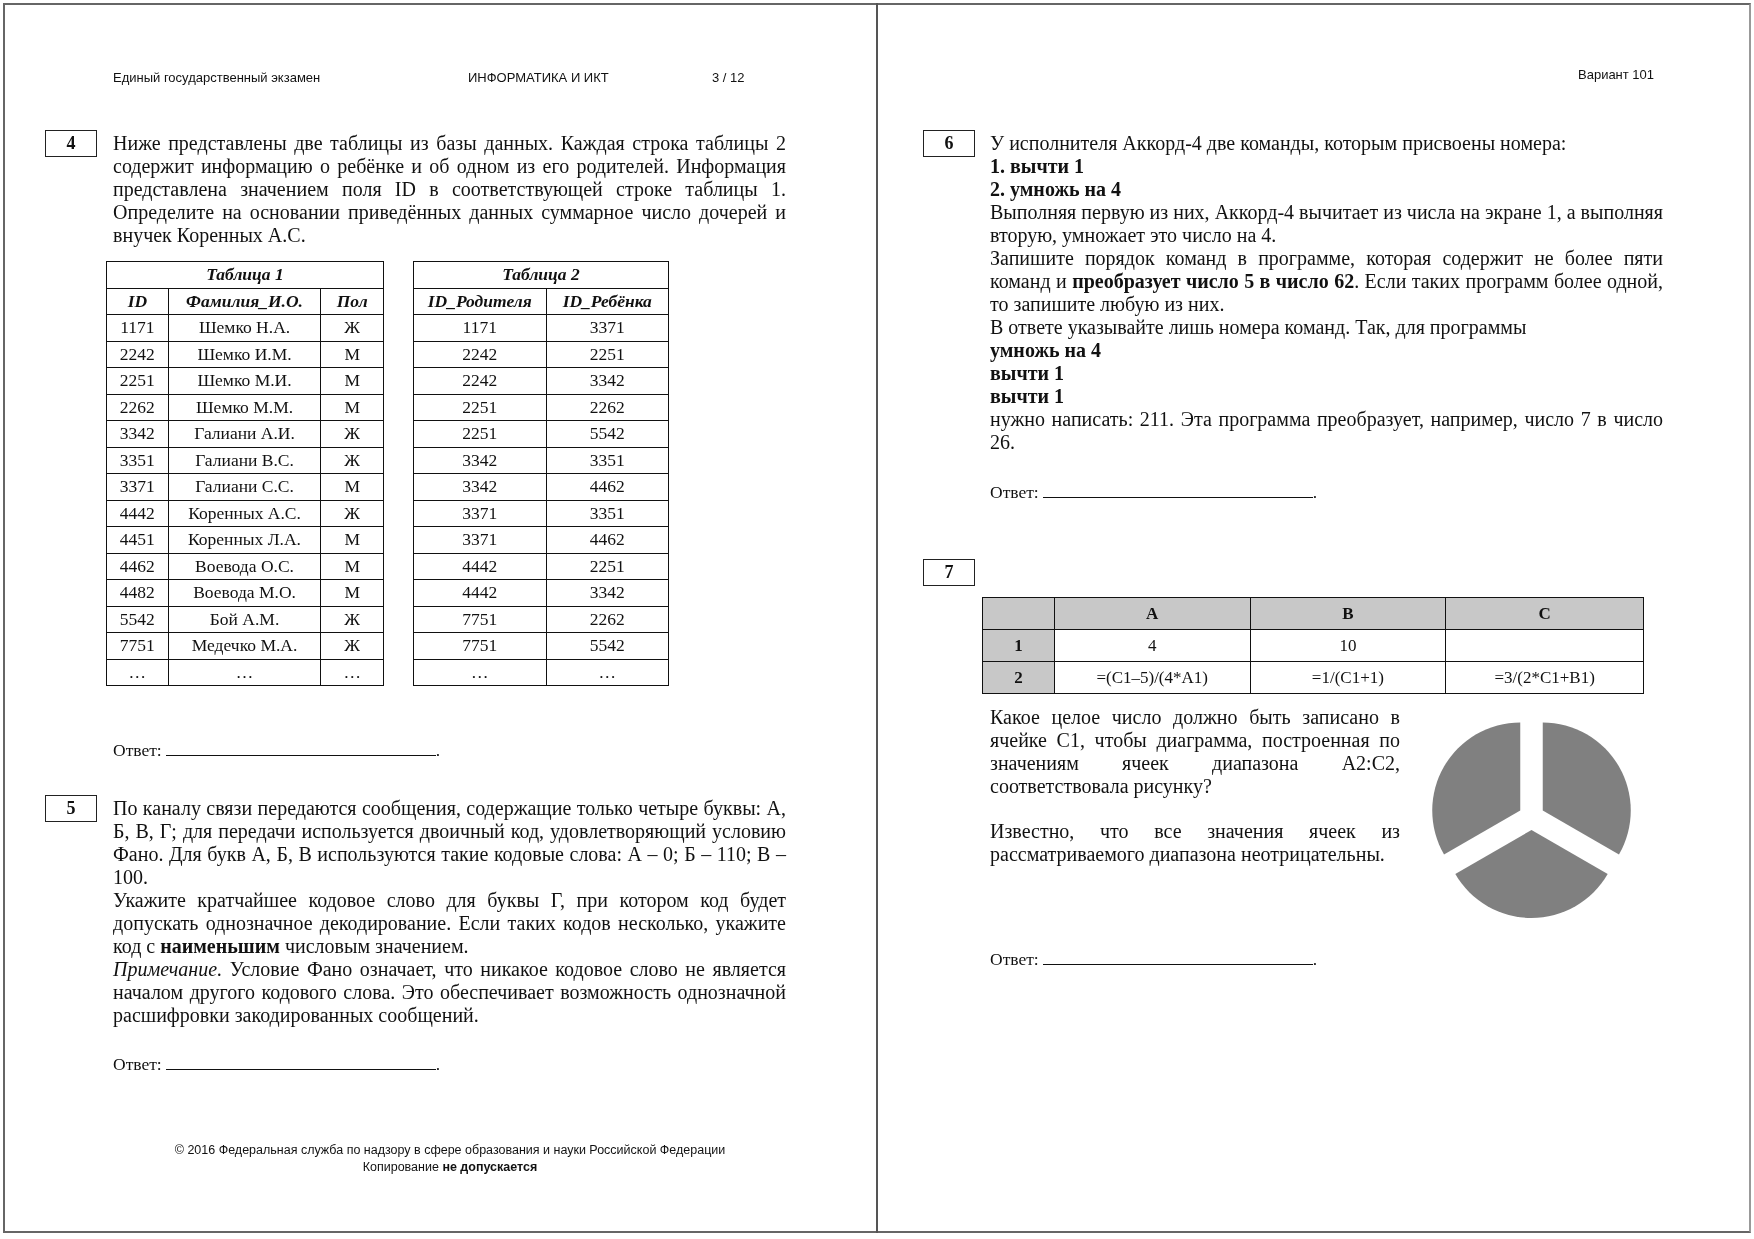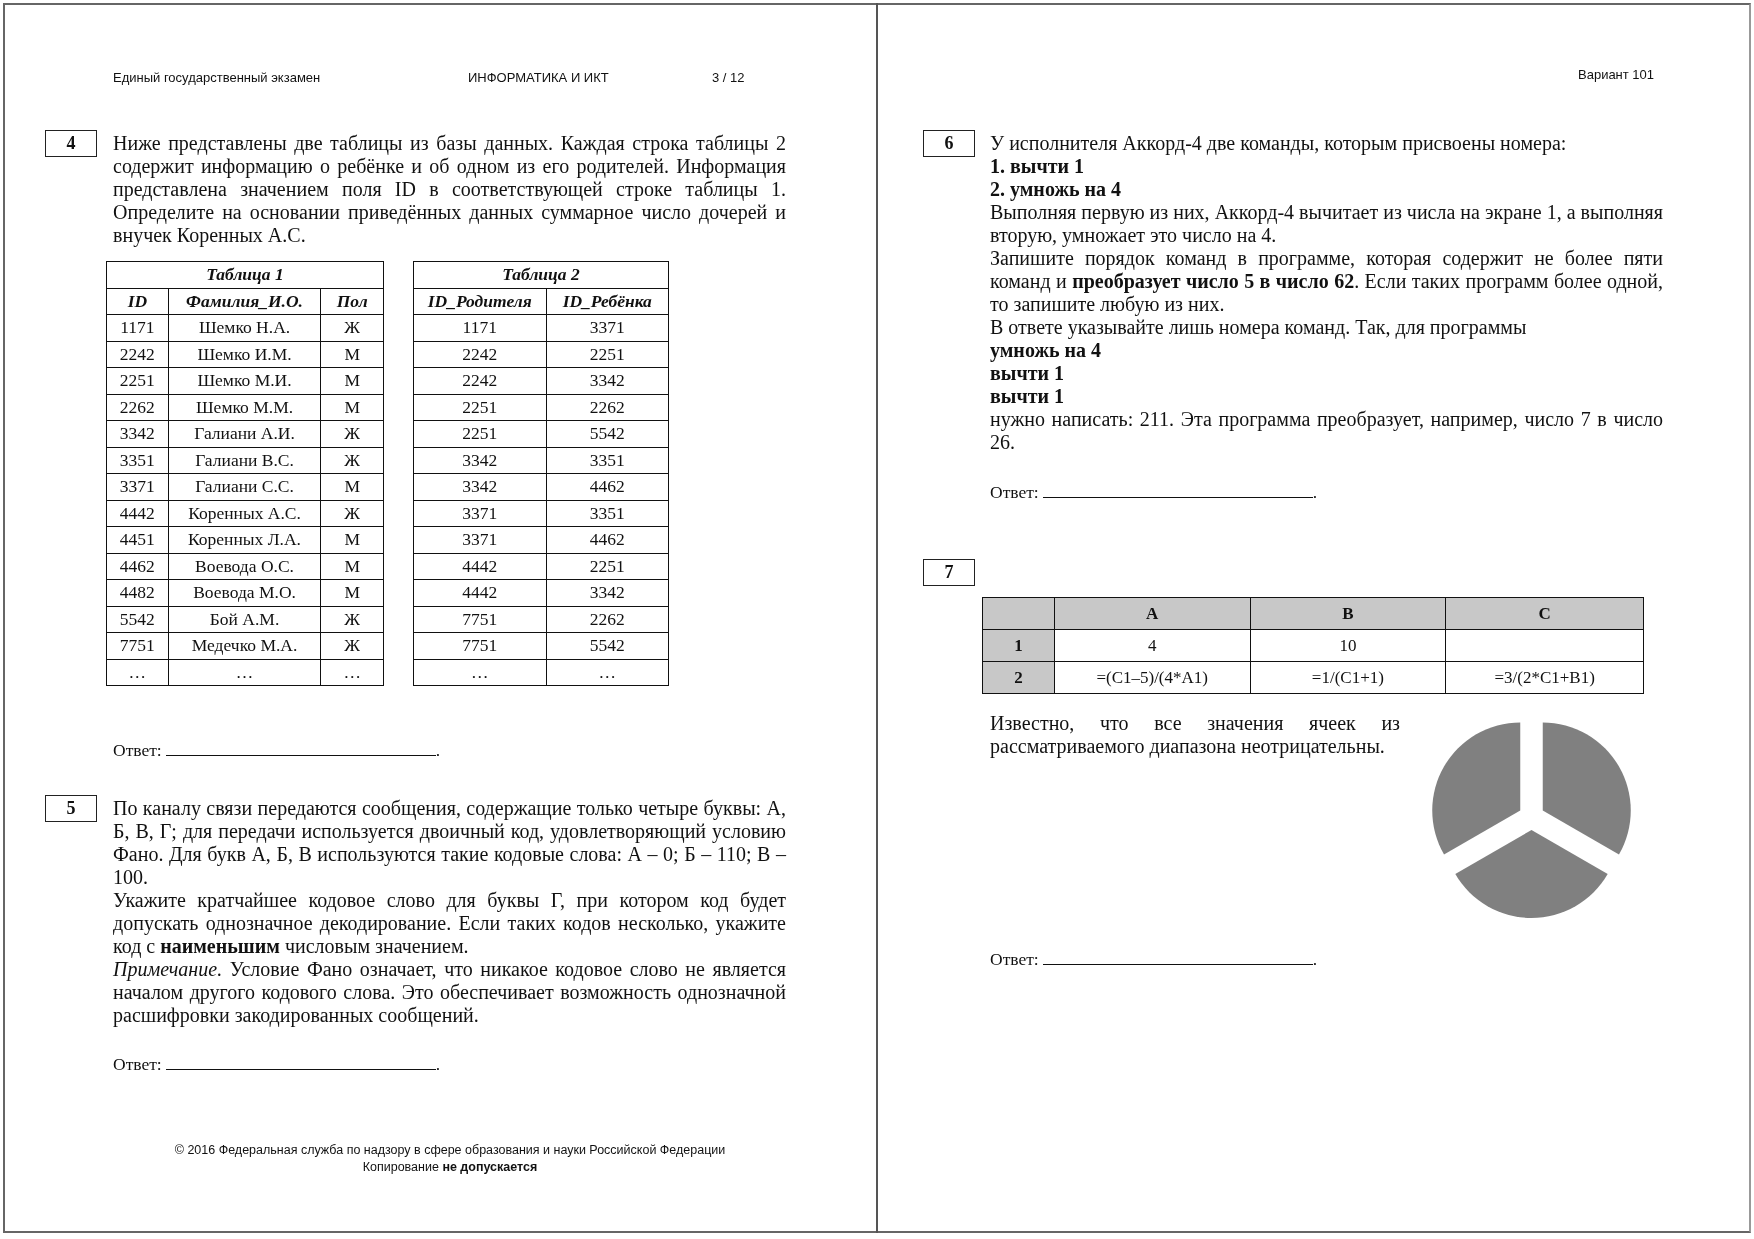--- a/index.html
+++ b/index.html
@@ -278,21 +278,22 @@
     <tr>
       <td class="h">2</td>
       <td>=(C1–5)/(4*A1)</td>
       <td>=1/(C1+1)</td>
       <td>=3/(2*C1+B1)</td>
     </tr>
   </tbody>
     </table>
 
   <div class="para" style="left:112px;top:706px;width:410px;">
-    <p class="line-last" style="margin-top:6px;">Известно, что все значения ячеек из рассматриваемого диапазона неотрицательны.</p>
+    <p class="line-last">Какое целое число должно быть записано в ячейке C1, чтобы диаграмма, построенная по значениям ячеек диапазона A2:C2, соответствовала рисунку?</p>
+    <p class="line-last" style="margin-top:22px;">Известно, что все значения ячеек из рассматриваемого диапазона неотрицательны.</p>
   </div>
 
   <svg style="position:absolute;left:541px;top:712px;" width="225" height="210" viewBox="-110 -105 220 210">
 
     <g fill="#808080" id="pie-slices">
         <path d="M11.258330249197702,-6.5 L11.258330249197707,-94.5 A88,88 0 0 1 87.46856578222831,37.49999999999999 Z" fill="#808080"></path>
         <path d="M7.960204194457795e-16,13 L76.21023553303061,56.99999999999999 A88,88 0 0 1 -76.21023553303061,56.99999999999999 Z" fill="#808080"></path>
         <path d="M-11.258330249197702,-6.500000000000002 L-87.46856578222831,37.49999999999999 A88,88 0 0 1 -11.258330249197718,-94.5 Z" fill="#808080"></path>
       </g>
   </svg>

